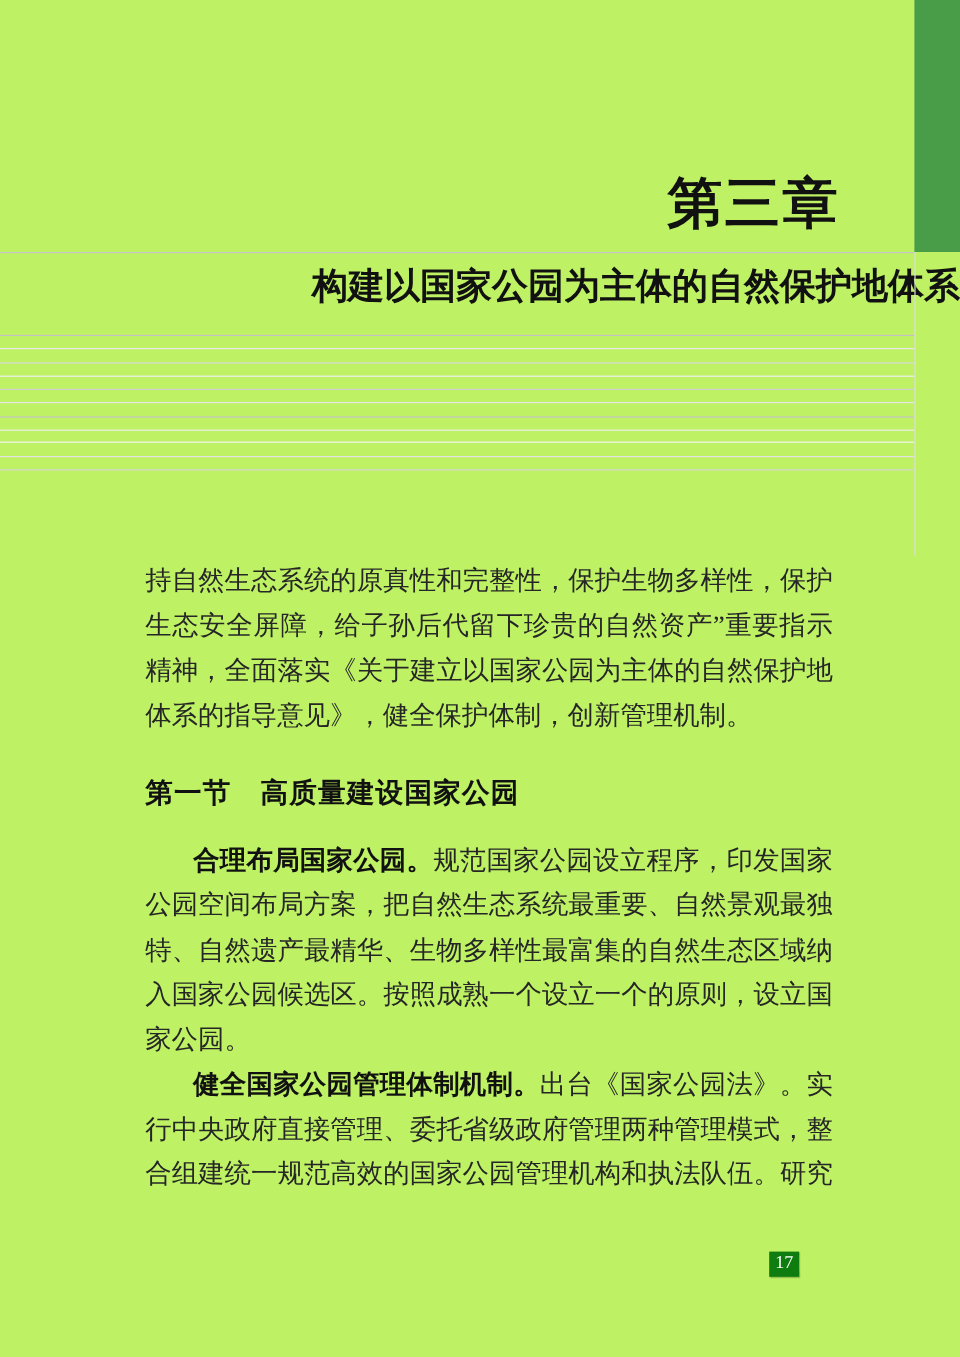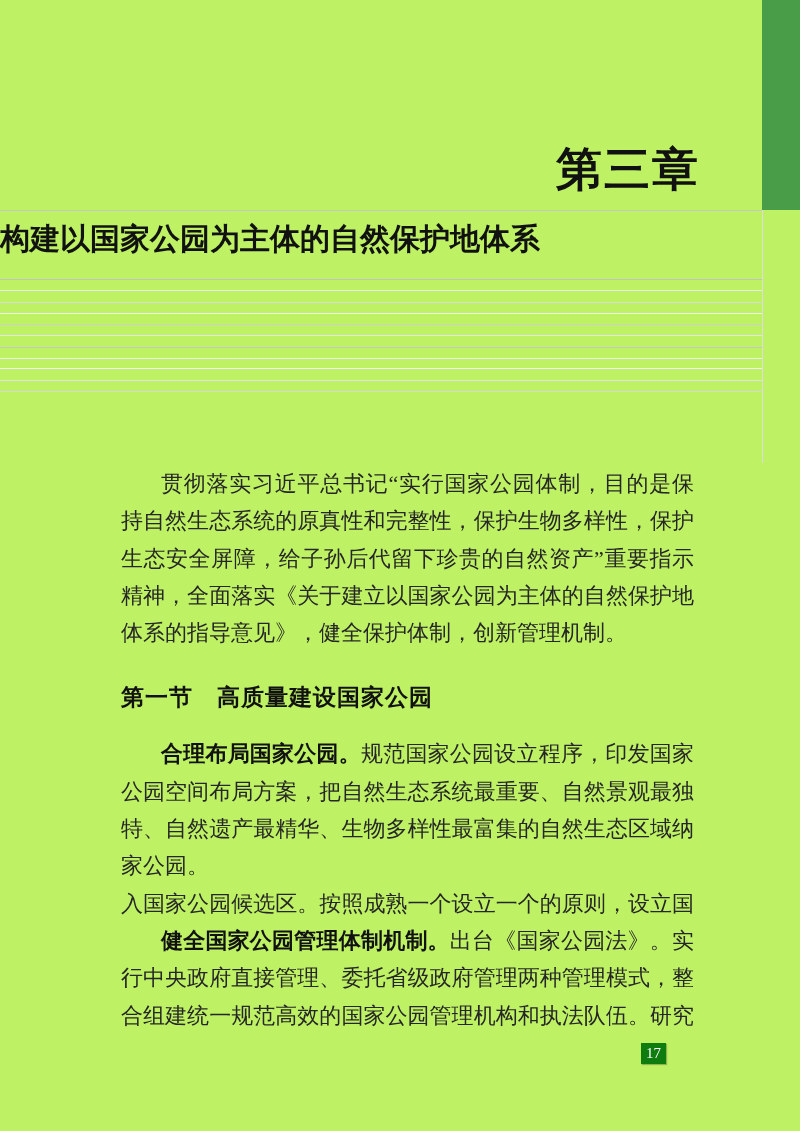--- a/index.html
+++ b/index.html
@@ -55,21 +55,21 @@
     font-weight: bold;
     letter-spacing: 2px;
     color: #111;
   }
 
   .chapter-subtitle {
     position: absolute;
     top: 216px;
     left: 0;
     width: 800px;
-    text-align: left;
+    text-align: right;
     font-size: 30px;
     line-height: 46px;
     font-weight: bold;
     color: #111;
   }
 
   
   .ruled-lines { position: absolute; left: 0; top: 0; width: 762px; }
   .rule {
     position: absolute;
@@ -154,35 +154,34 @@
       <div class="rule" style="top: 368px; background: rgb(242, 242, 242);"></div>
       <div class="rule" style="top: 380px; background: rgb(226, 226, 226);"></div>
       <div class="rule" style="top: 391px; background: rgb(214, 214, 214);"></div>
     </div>
 
   <div class="v-hairline"></div>
 
   <div class="body-content">
     <div id="paras-intro">
         <div class="paragraph">
-          <div class="line first"><span>贯彻落实习近平总书记“实行国家公园体制，目的是保</span></div>
           <div class="line"><span>持自然生态系统的原真性和完整性，保护生物多样性，保护</span></div>
           <div class="line"><span>生态安全屏障，给子孙后代留下珍贵的自然资产”重要指示</span></div>
           <div class="line"><span>精神，全面落实《关于建立以国家公园为主体的自然保护地</span></div>
           <div class="line short"><span>体系的指导意见》，健全保护体制，创新管理机制。</span></div>
         </div>
       </div>
     <div class="section-heading">第一节　高质量建设国家公园</div>
     <div id="paras-section">
         <div class="paragraph">
           <div class="line first"><b class="lead">合理布局国家公园。</b><span>规范国家公园设立程序，印发国家</span></div>
           <div class="line"><span>公园空间布局方案，把自然生态系统最重要、自然景观最独</span></div>
           <div class="line"><span>特、自然遗产最精华、生物多样性最富集的自然生态区域纳</span></div>
+          <div class="line"><span>入国家公园候选区。按照成熟一个设立一个的原则，设立国</span></div>
           <div class="line short"><span>家公园。</span></div>
-          <div class="line"><span>入国家公园候选区。按照成熟一个设立一个的原则，设立国</span></div>
         </div>
         <div class="paragraph">
           <div class="line first"><b class="lead">健全国家公园管理体制机制。</b><span>出台《国家公园法》。实</span></div>
           <div class="line"><span>行中央政府直接管理、委托省级政府管理两种管理模式，整</span></div>
           <div class="line"><span>合组建统一规范高效的国家公园管理机构和执法队伍。研究</span></div>
         </div>
       </div>
   </div>
 
   <div class="page-badge" style="background: rgb(14, 124, 14);">17</div>

